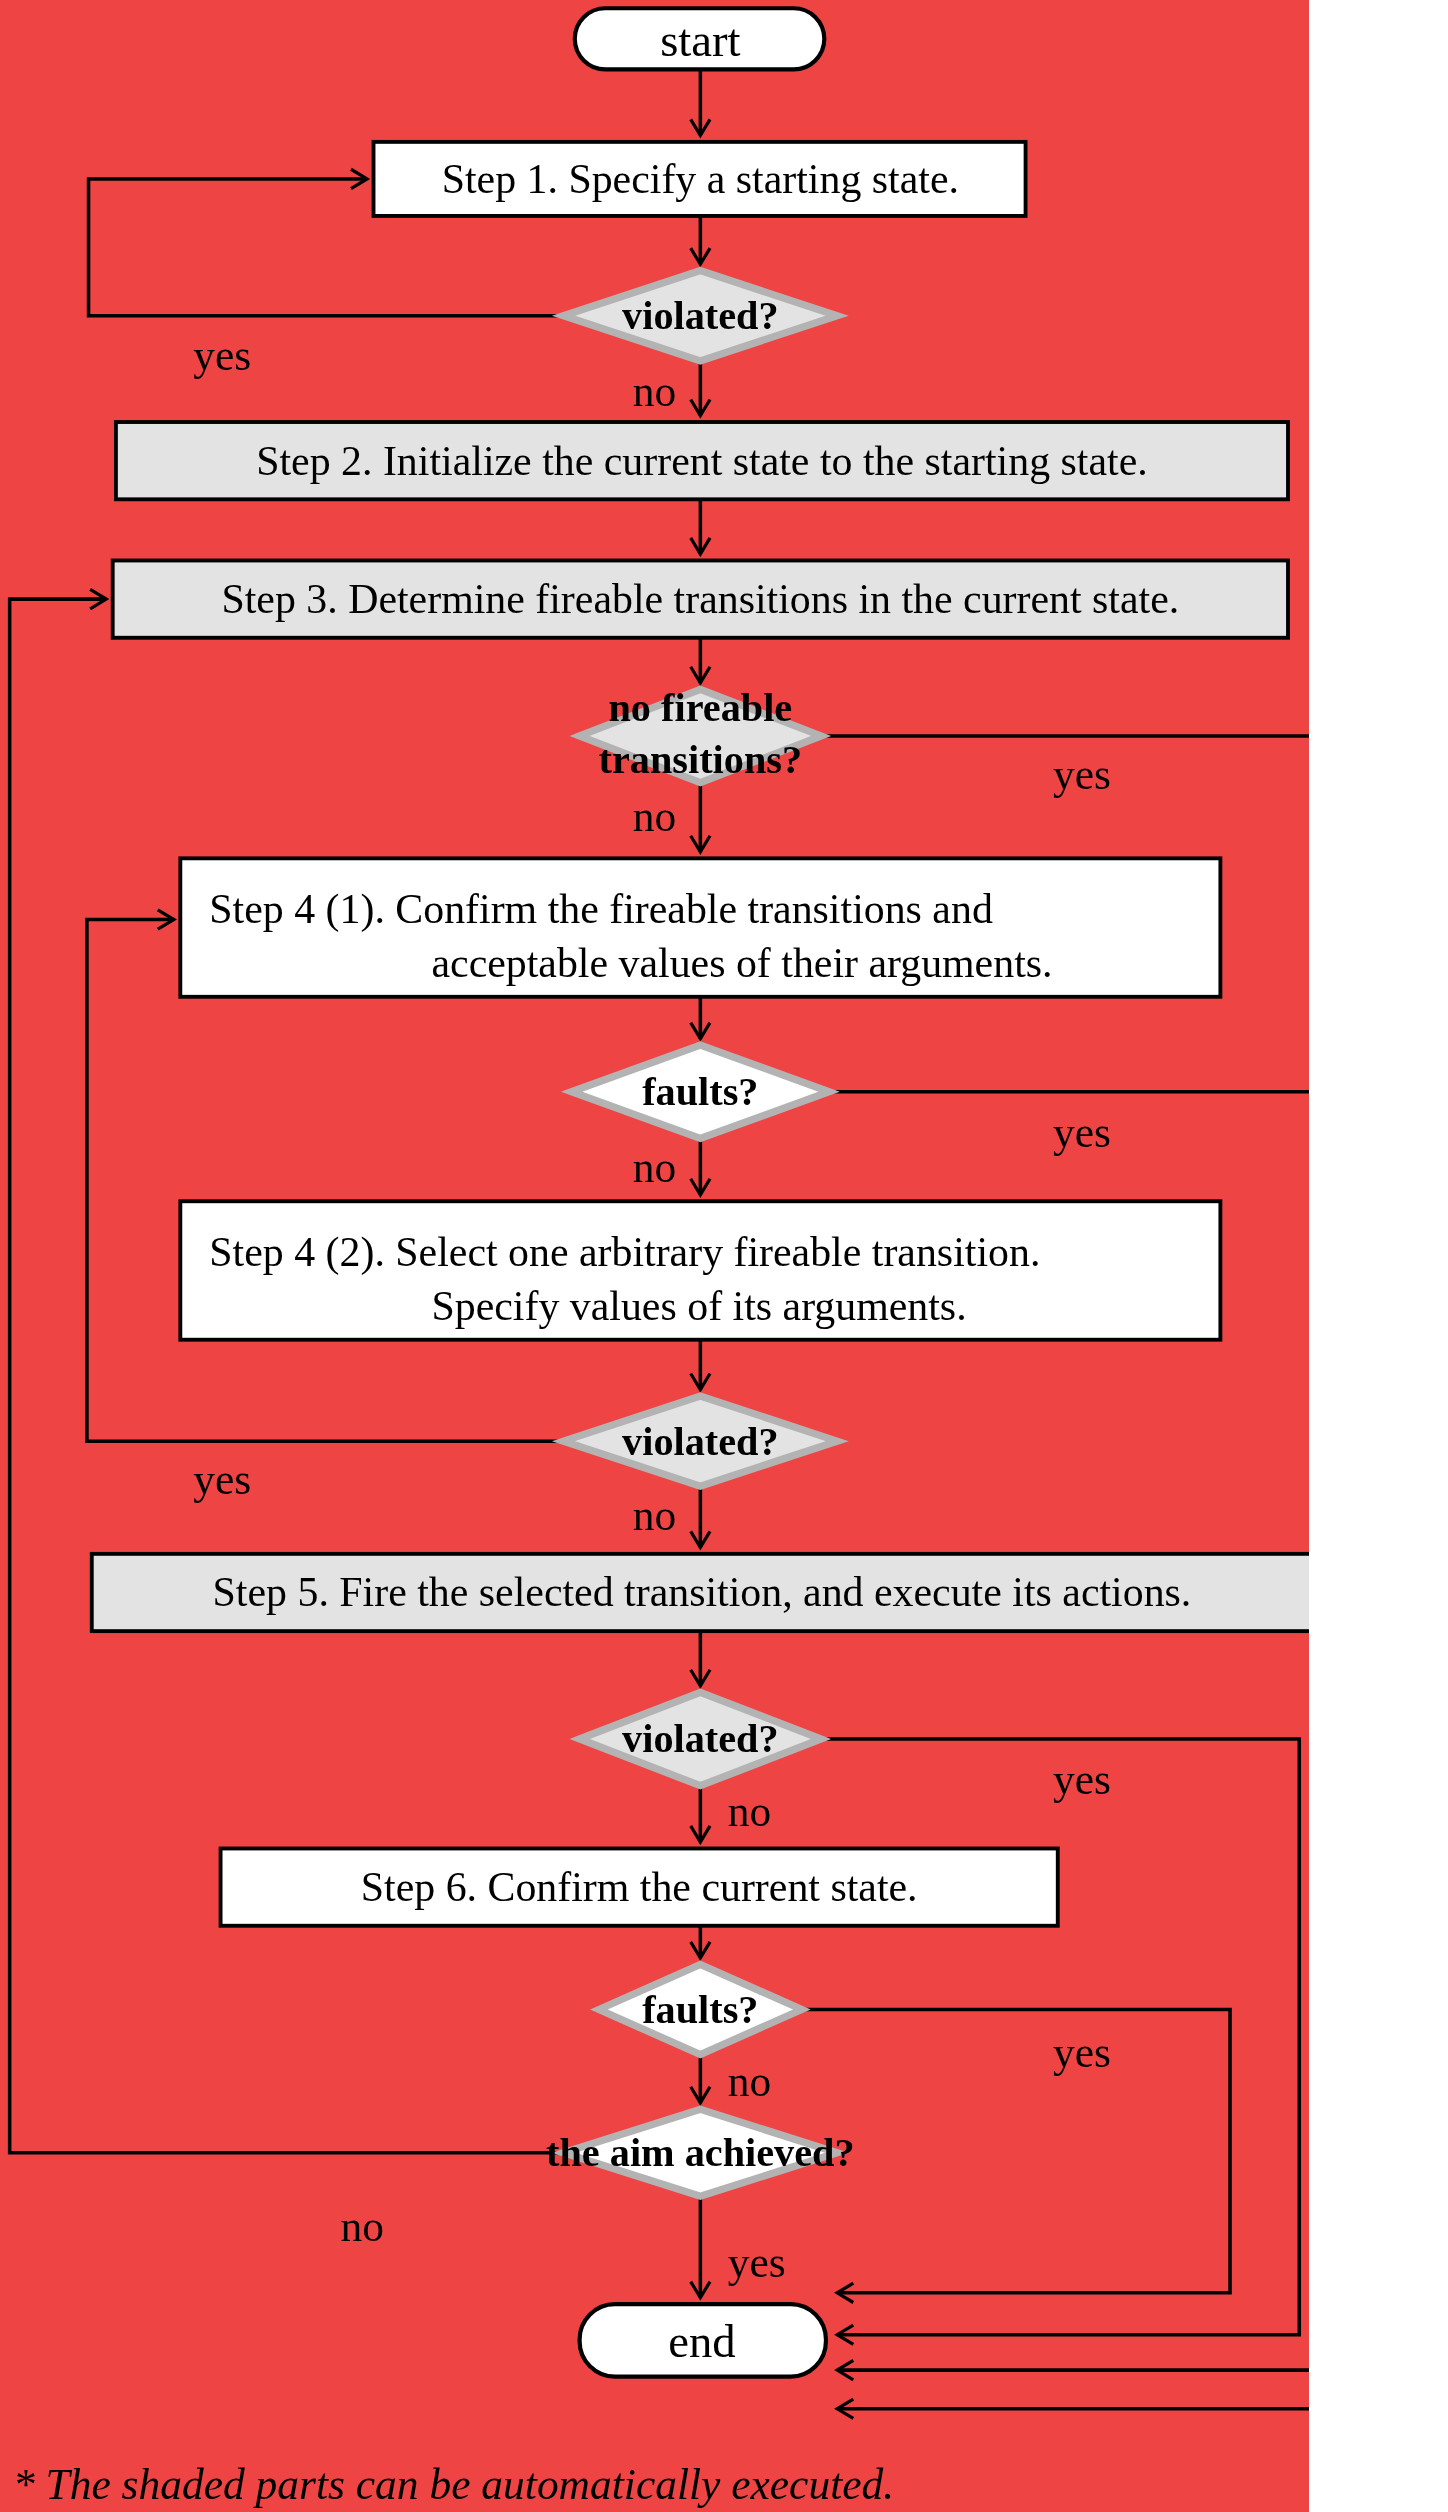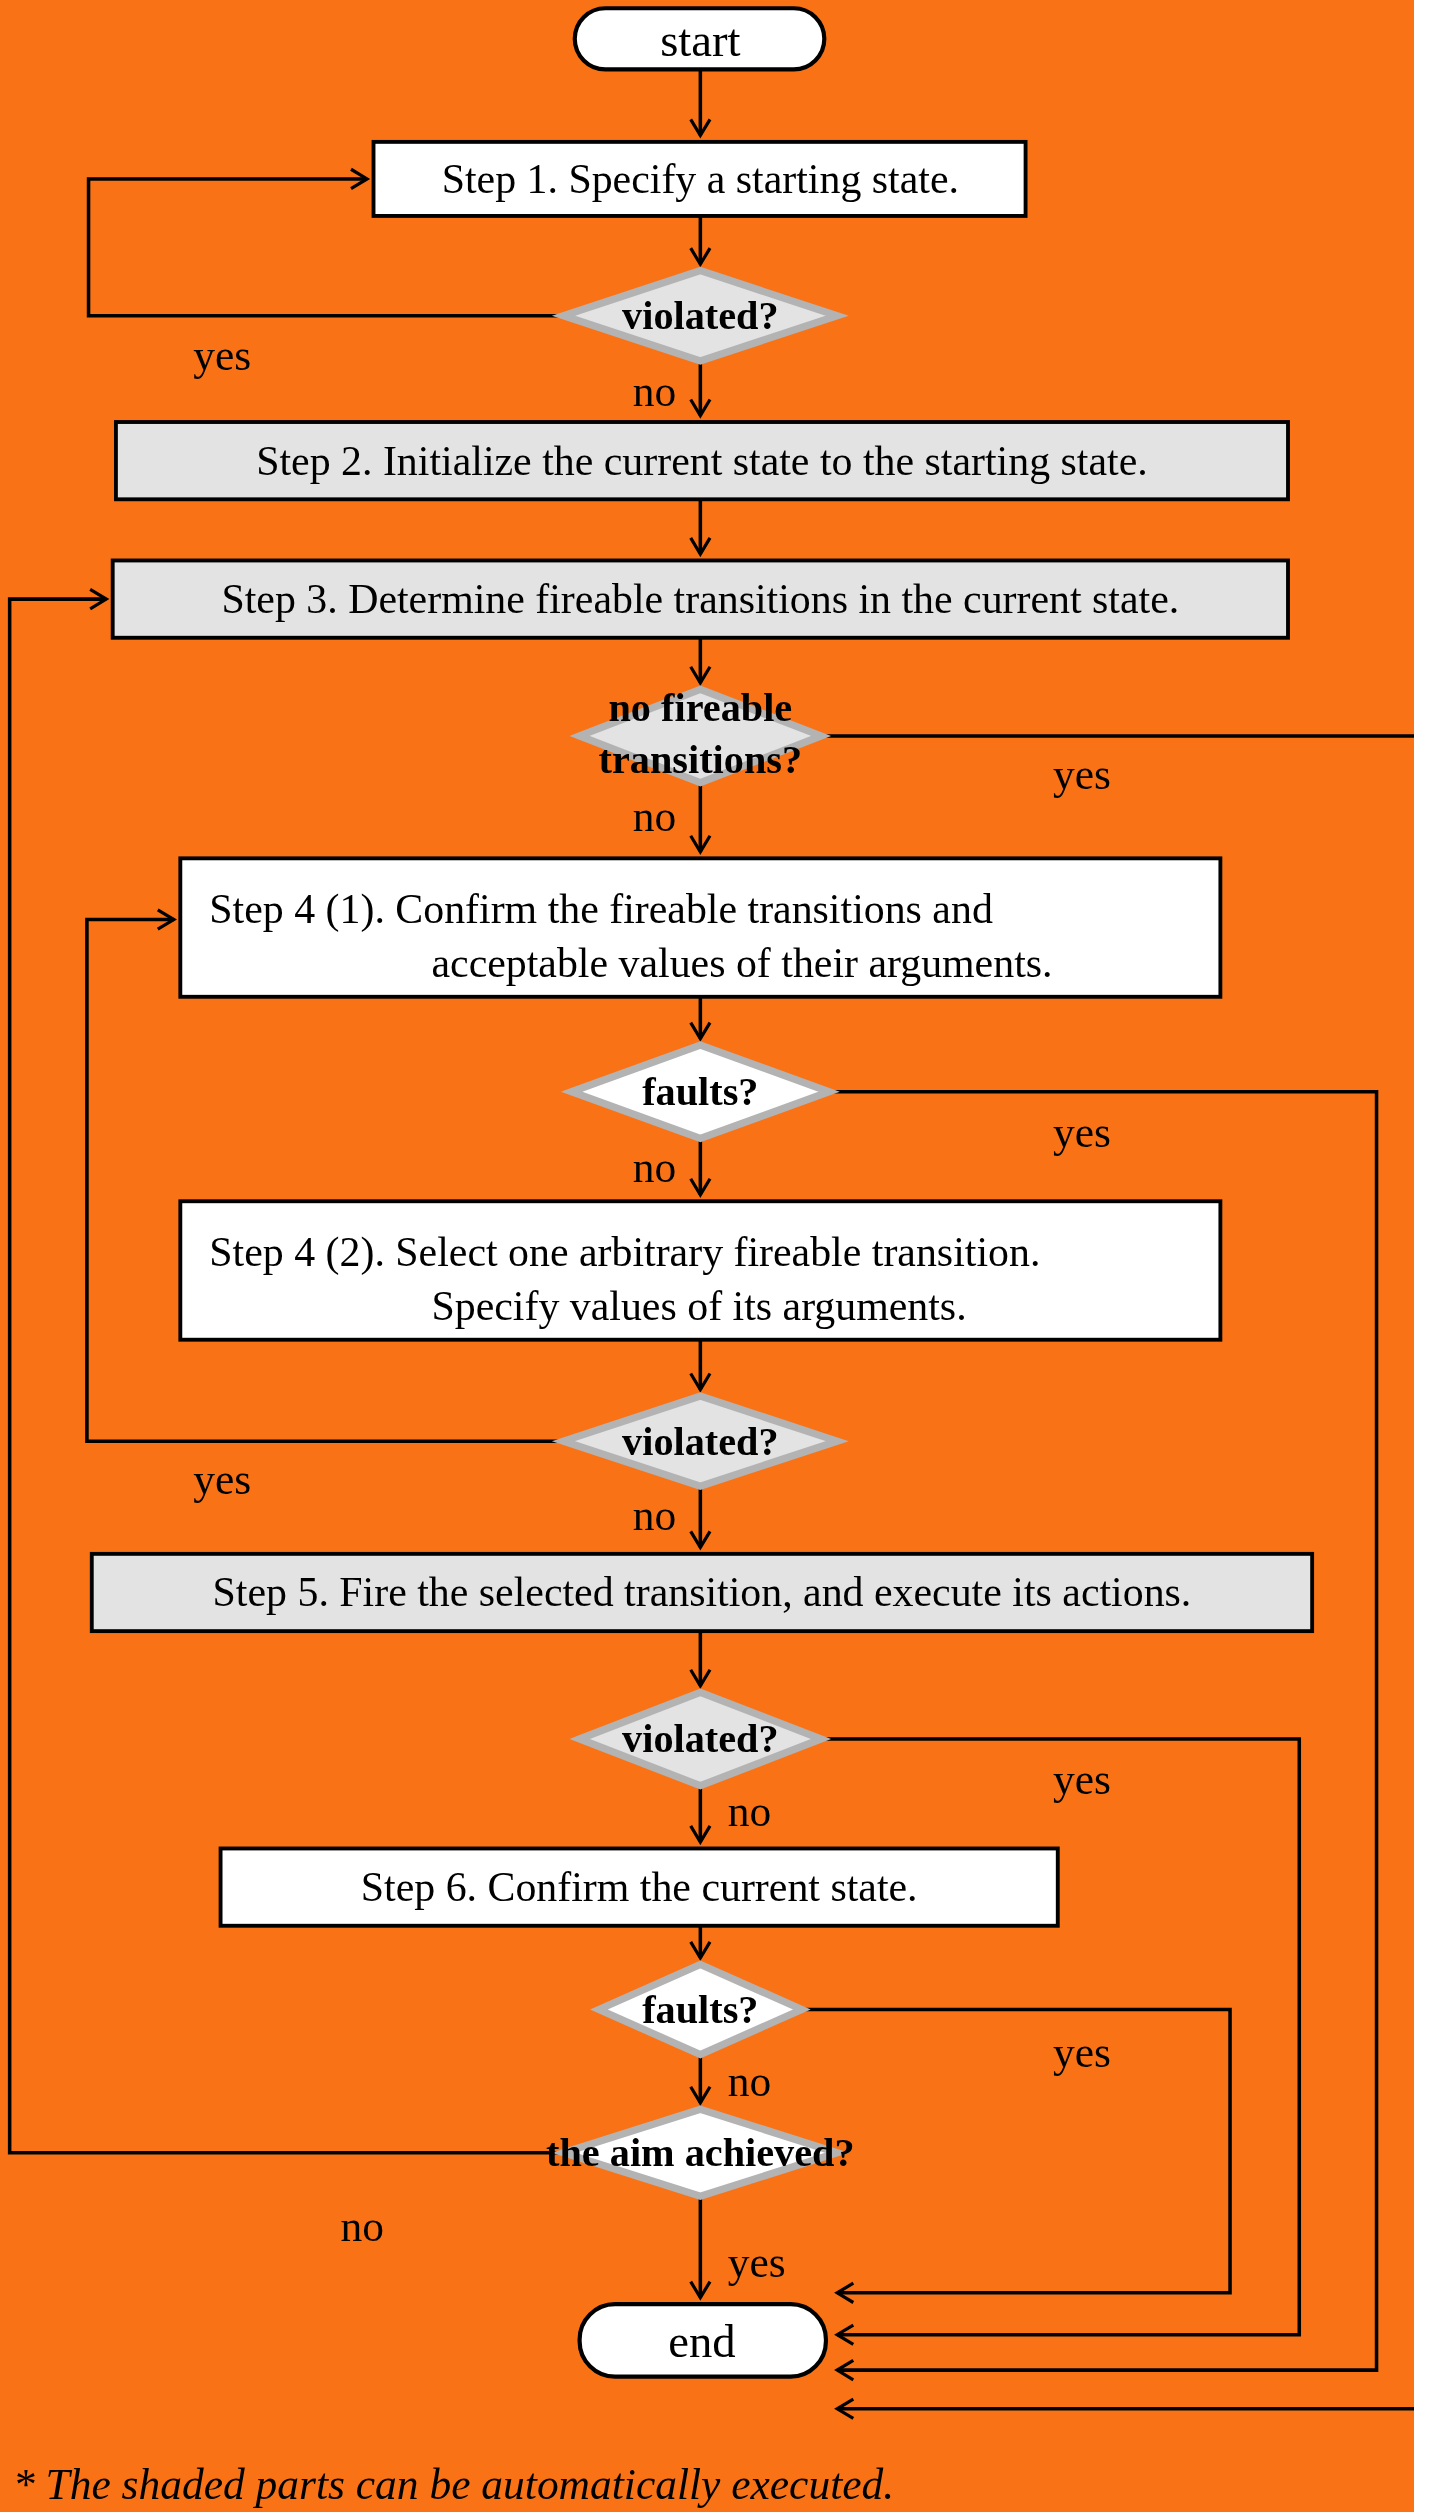--- a/index.html
+++ b/index.html
@@ -1,16 +1,16 @@
 <!DOCTYPE html>
 <html style="font-size:15px"><head>
 <meta charset="utf-8">
 <style>
   html,body{margin:0;padding:0;background:#ffffff;}
-  .page{width:1414px;height:2512px;background:#f97316;overflow:hidden;}
+  .page{width:1309px;height:2512px;background:#ef4444;overflow:hidden;}
   svg{display:block;width:1449px;height:2512px;font-family:"Liberation Serif","DejaVu Serif",serif;}
   .boxtext{font-size:26px;fill:#000;}
   .dectext{font-size:25px;font-weight:bold;fill:#000;}
   .termtext{font-size:29px;fill:#000;}
   .branch{font-size:27px;fill:#000;}
   .footnote{font-size:27px;font-style:italic;fill:#000;}
   .conn{stroke:#000;stroke-width:2.2;fill:none;}
   .box{stroke:#000;stroke-width:2.4;}
   .boxshaded{fill:#e3e3e3;}
   .boxwhite{fill:#ffffff;}

